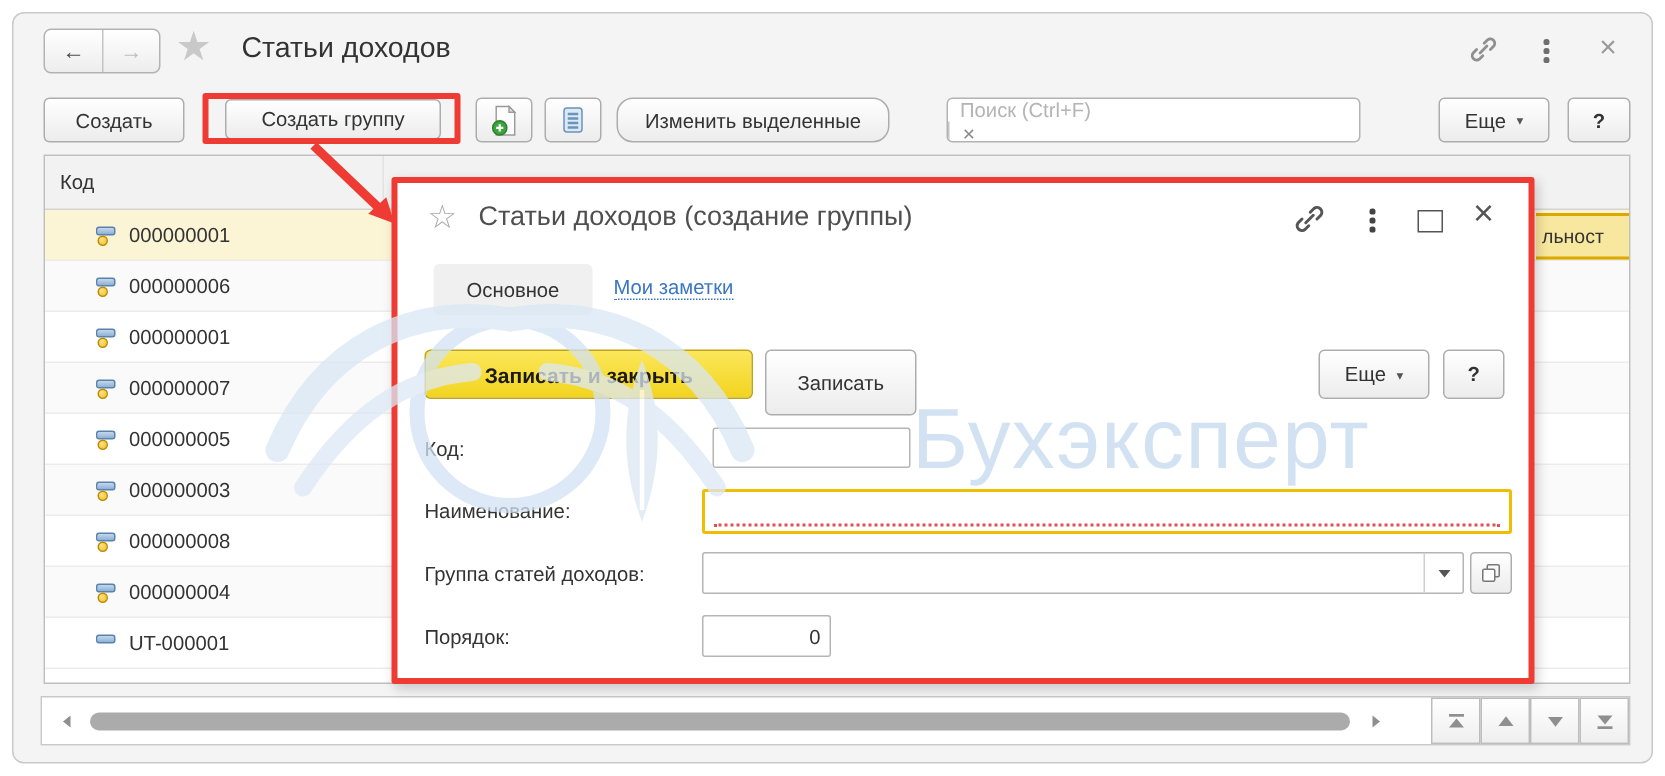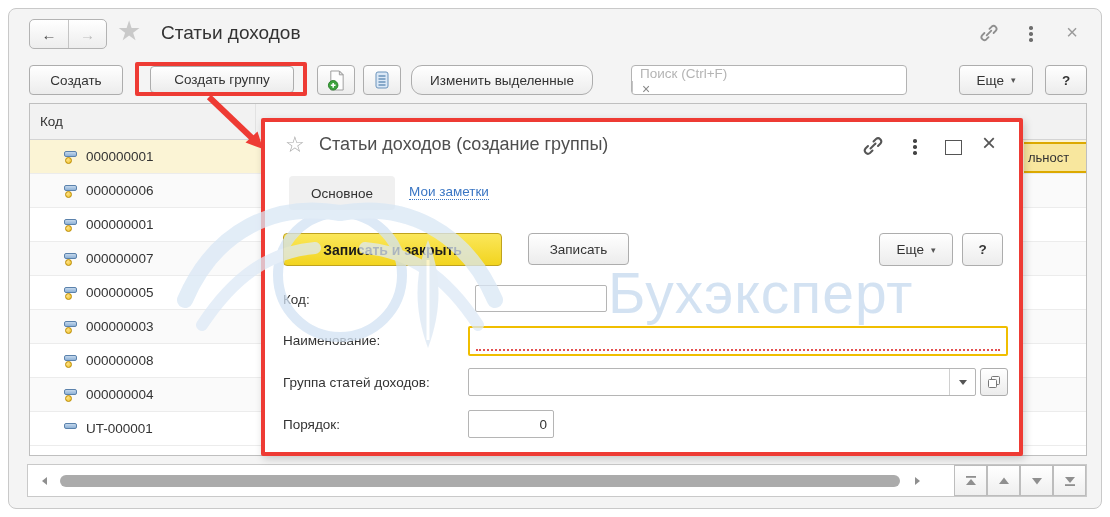--- a/index.html
+++ b/index.html
@@ -270,21 +270,21 @@
         </div>
 
       <div class="tab-active">
           <span>Основное</span>
         </div>
       <div class="tab-link"><span>Мои заметки</span></div>
 
       <div class="btn btn-yellow" style="left:18px; top:111px; width:219px; height:33px; font-size:14px;">
           <span>Записать и закрыть</span>
         </div>
-      <div class="btn" style="left:263px; top:111px; width:101px; height:32px;">
+      <div class="btn" style="left:245px; top:111px; width:101px; height:44px;">
           <span>Записать</span>
         </div>
       <div class="btn" style="left:614px; top:111px; width:74px; height:33px;">
         <span>Еще</span>
           <span class="caret">▾</span>
       </div>
       <div class="btn" style="left:697px; top:111px; width:41px; height:33px; font-weight:bold;">
           <span>?</span>
         </div>
 

